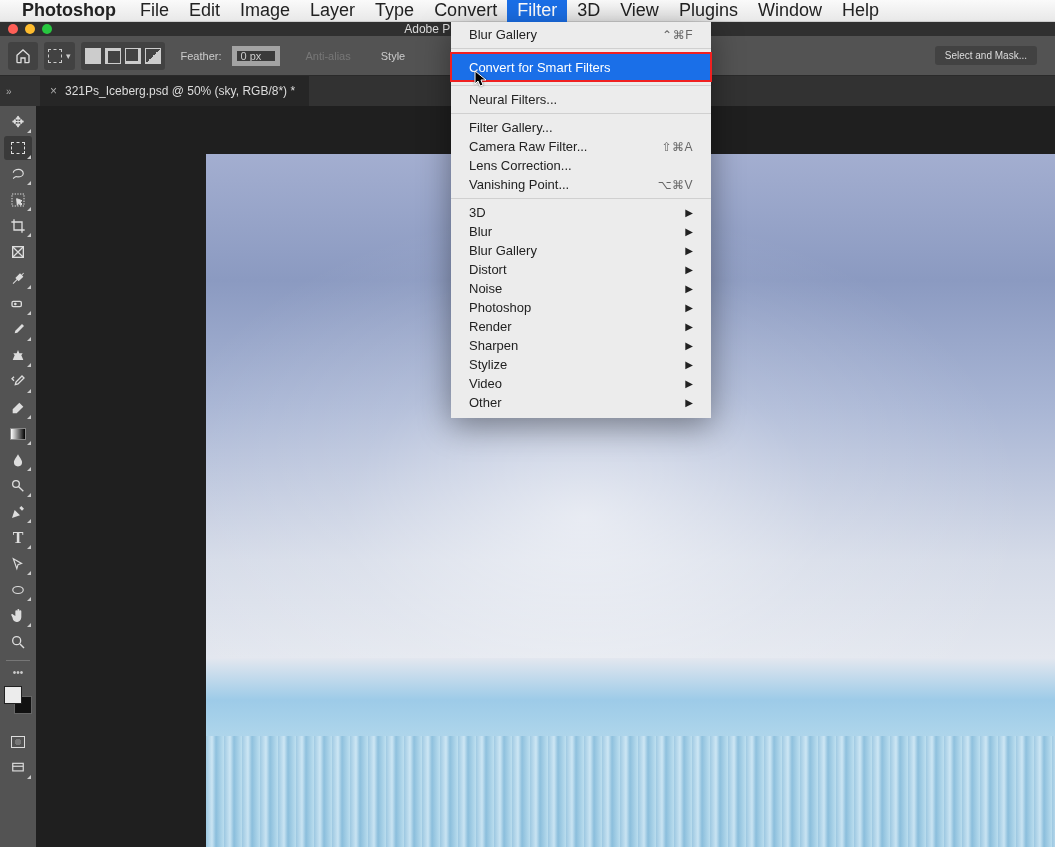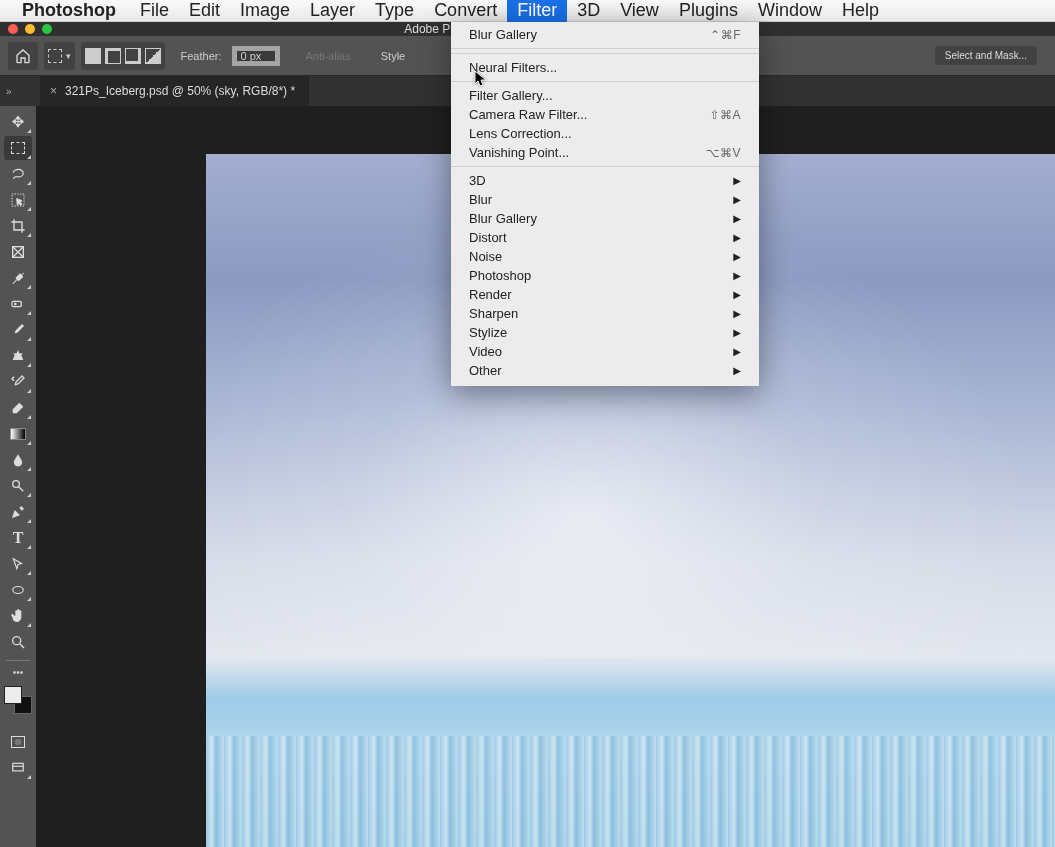--- a/index.html
+++ b/index.html
@@ -41,21 +41,21 @@
   .swatch-box { margin-top: 6px; position: relative; width: 28px; height: 28px; }
   .swatch-box .s1 { position: absolute; top: 0; left: 0; width: 18px; height: 18px; background: #ececec; border: 1px solid #222; }
   .swatch-box .s2 { position: absolute; bottom: 0; right: 0; width: 18px; height: 18px; background: #111; border: 1px solid #666; }
   .bottom-tool { margin-top: auto; }
   
   .canvas { flex: 1; background: #1f1f1f; position: relative; overflow: hidden; }
   .canvas-img { position: absolute; left: 170px; top: 48px; width: 900px; height: 700px; background: linear-gradient(180deg,#a3aed0 0%,#8b9ac1 18%,#a8b5d4 36%,#d5dbe8 58%,#e3e7ef 72%,#9dcbe8 78%,#b4d9ec 85%,#7fb6d6 100%); }
   .canvas-img::after { content:""; position:absolute; top:0; left:0; right:0; bottom:28%; background: radial-gradient(ellipse at 42% 72%, rgba(255,255,255,0.58) 0%, rgba(255,255,255,0.15) 32%, rgba(255,255,255,0) 60%); }
   .ice { position: absolute; left: 170px; top: 630px; width: 900px; height: 130px; background: repeating-linear-gradient(90deg,#9fc9e2 0px,#d0e8f5 6px,#8bbedc 10px,#bfe0f0 18px); opacity: .9; }
   
-  .menu-dropdown { position: absolute; top: 22px; left: 451px; width: 308px; background: #ececec; box-shadow: 0 8px 30px rgba(0,0,0,.4); font-size: 13px; color: #222; z-index: 100; }
+  .menu-dropdown { position: absolute; top: 22px; left: 451px; width: 260px; background: #ececec; box-shadow: 0 8px 30px rgba(0,0,0,.4); font-size: 13px; color: #222; z-index: 100; }
   .menu-row { height: 19px; padding: 0 18px 0 18px; display: flex; align-items: center; justify-content: space-between; cursor: default; }
   .menu-row.hl { background: #1a6fe8; color: #fff; }
   .menu-row.redbox { outline: 2px solid #f02020; outline-offset: -1px; height: 28px; }
   .menu-row .arrow { font-size: 10px; }
   .menu-sep { height: 1px; background: #d0d0d0; margin: 4px 0; }
   .menu-shortcut { color: #666; font-size: 12px; letter-spacing: 0.5px; }
   .menu-dropdown .pad-top { height: 3px; }
   .menu-dropdown .pad-bot { height: 6px; }
   .cursor { position: absolute; top: 70px; left: 474px; z-index: 200; }
   .cursor svg { filter: drop-shadow(0 0 1px rgba(0,0,0,.5)); }
@@ -262,20 +262,23 @@
   </div>
 </div>
 
 <div class="menu-dropdown">
   <div class="pad-top"></div>
   <div class="menu-row">
     <span>Blur Gallery</span>
       <span class="menu-shortcut">⌃⌘F</span>
   </div>
   <div class="menu-sep"></div>
+  <div class="menu-row hl redbox">
+    <span>Convert for Smart Filters</span>
+  </div>
   <div class="menu-sep"></div>
   <div class="menu-row">
       <span>Neural Filters...</span>
     </div>
   <div class="menu-sep"></div>
   <div class="menu-row">
       <span>Filter Gallery...</span>
     </div>
   <div class="menu-row">
       <span>Camera Raw Filter...</span>

